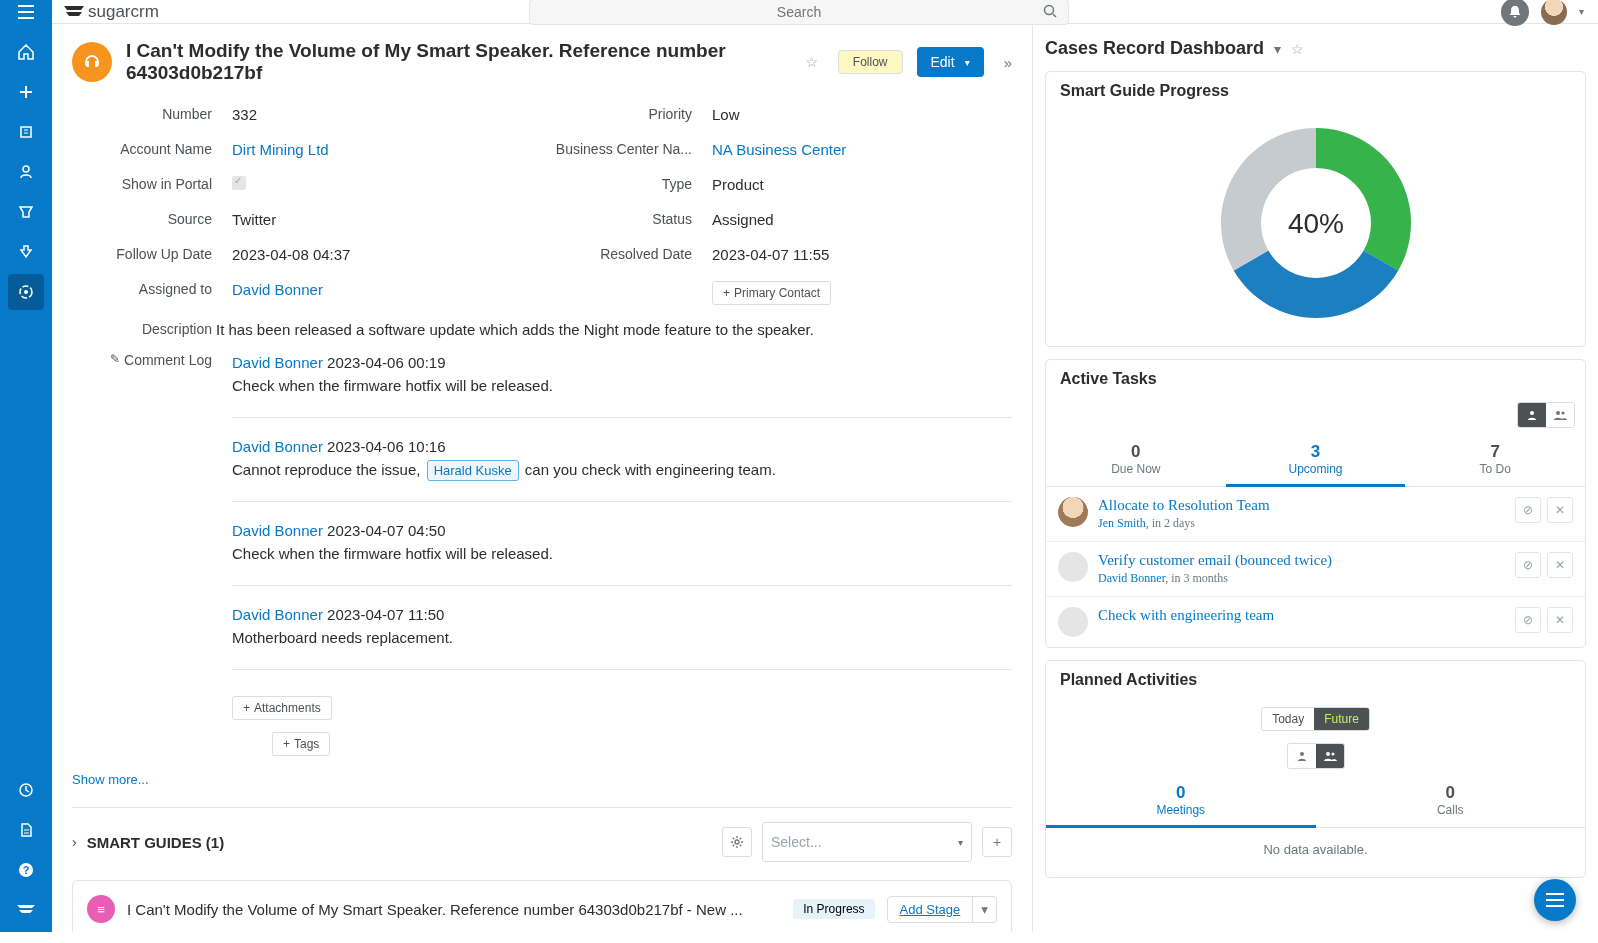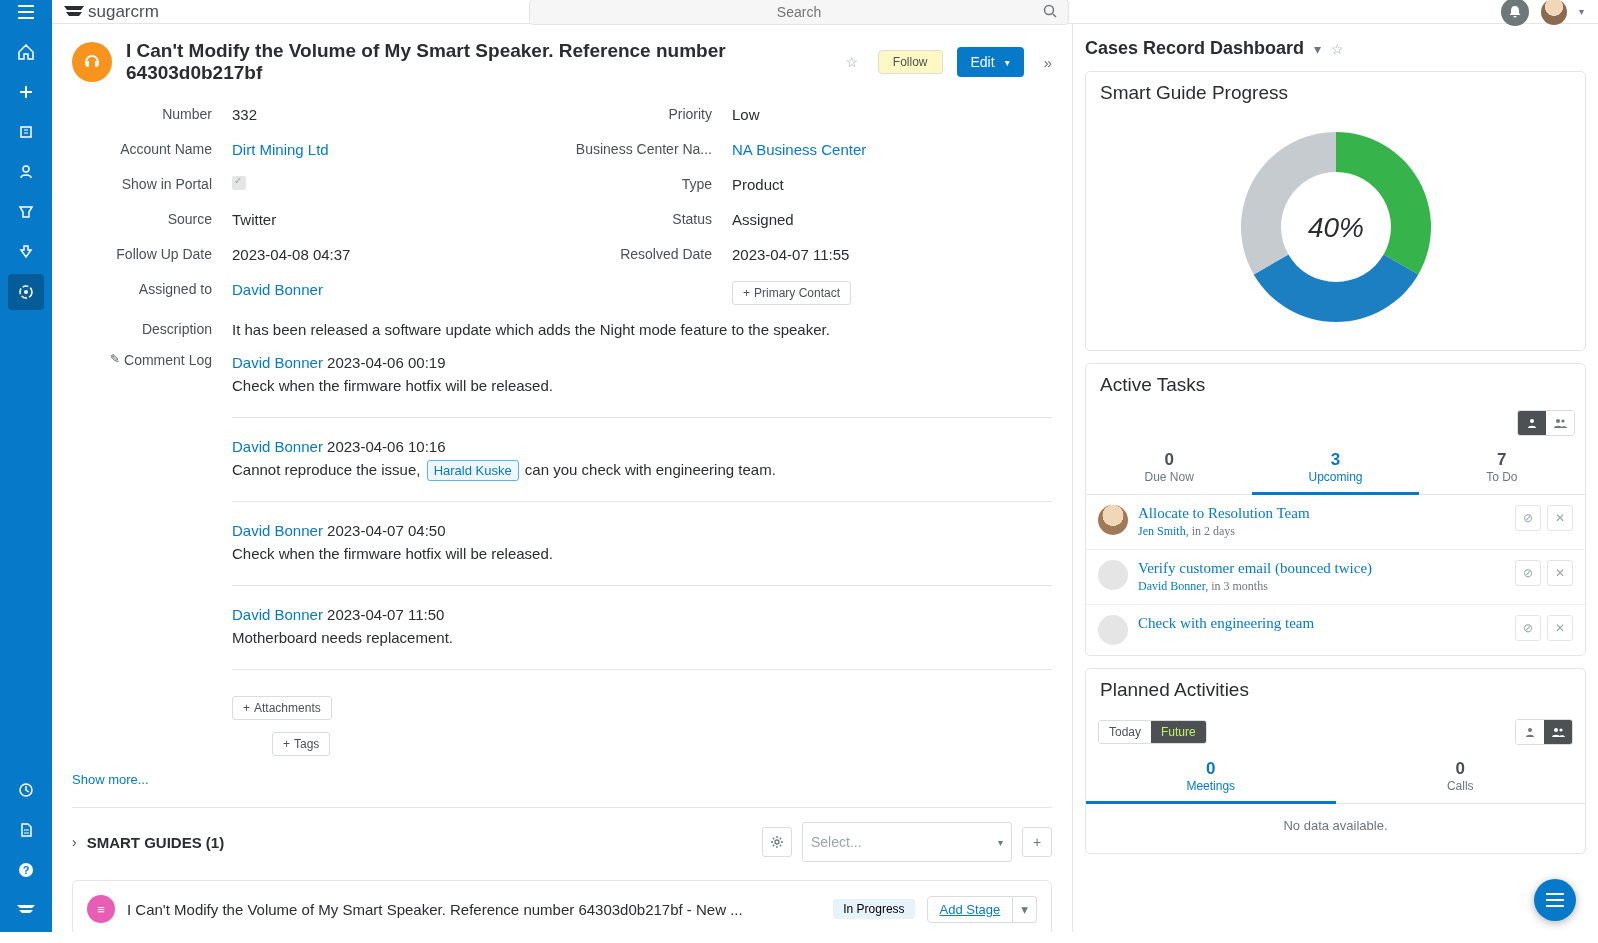--- a/index.html
+++ b/index.html
@@ -30,21 +30,21 @@
 .follow-btn { border: 1px solid #d9dddd; background: #fef9c3; padding: 4px 14px; border-radius: 4px; font-size: 12px; color: #4d5154; cursor: pointer; }
 .edit-btn { background: #0679c8; color: #fff; border: none; padding: 7px 14px; border-radius: 4px; font-size: 14px; font-weight: 500; cursor: pointer; display: flex; align-items: center; gap: 10px; }
 .chev-white { color: #fff; font-size: 10px; }
 .collapse-icon { color: #6f777b; font-size: 15px; cursor: pointer; margin-left: 6px;}
 .fields-grid { display: grid; grid-template-columns: 140px 1fr 140px 1fr; column-gap: 20px; row-gap: 18px; padding: 12px 0 8px 0; font-size: 15px; align-items: start; }
 .fld-label { text-align: right; color: #4d5154; font-size: 14px; white-space: nowrap; overflow: hidden; text-overflow: ellipsis; }
 .fld-value { color: #2b2d2e; }
 .chkbox { width: 14px; height: 14px; background: #e5e5e5; display: inline-block; border-radius: 2px; position: relative; }
 .chkbox::after { content: "✓"; position: absolute; font-size: 10px; color: #9aa5aa; left: 2px; top: -1px;}
 .btn-outline { border: 1px solid #d9dddd; background: #fff; padding: 4px 10px; border-radius: 3px; font-size: 12px; color: #4d5154; cursor: pointer; display: inline-flex; align-items: center; gap: 4px;}
-.description-row { display: grid; grid-template-columns: 140px 1fr; column-gap: 20px; padding: 8px 0 14px 0; font-size: 15px; }
+.description-row { display: grid; grid-template-columns: 140px 1fr; column-gap: 4px; padding: 8px 0 14px 0; font-size: 15px; }
 .comments { display: grid; grid-template-columns: 140px 1fr; column-gap: 20px; }
 .comments-label { text-align: right; color: #4d5154; font-size: 14px; display: flex; justify-content: flex-end; align-items: flex-start; gap: 4px;}
 .pencil-ico { font-size: 12px; }
 .comment-list { }
 .comment-entry { padding: 0 0 20px 0; border-bottom: 1px solid #e5e5e5; margin-bottom: 18px; font-size: 15px; line-height: 1.5; }
 .comment-meta { }
 .mention-pill { display: inline-block; border: 1px solid #60b3e0; color: #0679c8; background: #eef7fd; padding: 0 6px; border-radius: 3px; font-size: 13px; margin: 0 2px;}
 .addl-row { display: grid; grid-template-columns: 140px 1fr; column-gap: 20px; margin-top: 8px; }
 .show-more { color: #0679c8; font-size: 13px; cursor: pointer; margin: 16px 0 20px 0; display: block;}
 .sg-header { display: flex; align-items: center; gap: 10px; border-top: 1px solid #e5e5e5; padding-top: 14px; margin-top: 6px;}
@@ -55,45 +55,45 @@
 .sg-plus { border: 1px solid #d9dddd; width: 30px; height: 30px; display: flex; align-items: center; justify-content: center; border-radius: 3px; color: #6f777b; cursor: pointer;}
 .sg-card { border: 1px solid #e5e5e5; border-radius: 6px; padding: 14px 14px 10px 14px; margin-top: 18px; box-shadow: 0 1px 2px rgba(0,0,0,0.04);}
 .sg-card-head { display: flex; align-items: center; gap: 12px; }
 .sg-card-badge { width: 28px; height: 28px; border-radius: 50%; background: #e85eb5; display: flex; align-items: center; justify-content: center; color: #fff; font-size: 13px; font-weight: bold;}
 .sg-card-title { font-size: 15px; flex: 1; white-space: nowrap; overflow: hidden; text-overflow: ellipsis;}
 .badge-progress { background: #e6f3fb; color: #000000; padding: 3px 10px; border-radius: 3px; font-size: 12px; font-weight: 500;}
 .add-stage-btn { border: 1px solid #d9dddd; color: #0679c8; padding: 5px 12px; border-radius: 4px; font-size: 13px; cursor: pointer; background: #fff;}
 .stage-drop { border: 1px solid #d9dddd; border-left: none; padding: 5px 8px; border-radius: 0 4px 4px 0; color: #6f777b; cursor: pointer; background:#fff;}
 .progbar-row { display: flex; height: 6px; margin-top: 14px; border-radius: 3px; overflow: hidden; }
 .pb-seg { height: 100%; }
-.dashboard { width: 526px; border-left: 1px solid #e5e5e5; padding: 14px 12px; overflow-y: auto; background: #fff;}
+.dashboard { width: 566px; border-left: 1px solid #e5e5e5; padding: 14px 12px; overflow-y: auto; background: #fff;}
 .dash-head { display: flex; align-items: center; gap: 10px; margin-bottom: 12px;}
 .dash-title { font-size: 18px; font-weight: 600; }
 .dashlet { border: 1px solid #e5e5e5; border-radius: 5px; margin-bottom: 12px; background: #fff; }
-.dashlet-head { padding: 10px 14px; font-size: 19px; font-weight: 400; }
-.donut-wrap { display: flex; justify-content: center; padding: 8px 0 18px 0; font-style: italic;}
+.dashlet-head { padding: 10px 14px; font-size: 16px; font-weight: 700; }
+.donut-wrap { display: flex; justify-content: center; padding: 8px 0 18px 0;}
 .task-filter { display: flex; justify-content: flex-end; padding: 4px 10px 8px 10px;}
 .filter-toggle { display: flex; border: 1px solid #d9dddd; border-radius: 3px; overflow: hidden;}
 .ft-btn { width: 28px; height: 24px; display: flex; align-items: center; justify-content: center; font-size: 12px; color: #6f777b; cursor: pointer; background: #fff;}
 .ft-btn.active { background: #4d5154; color: #fff;}
 .task-tabs { display: flex; border-bottom: 1px solid #e5e5e5;}
 .tt { flex: 1; text-align: center; padding: 6px 0 8px 0; cursor: pointer;}
 .tt-num { font-size: 17px; font-weight: 600; color: #4d5154; }
 .tt-lbl { font-size: 12px; color: #6f777b;}
 .tt.active .tt-num, .tt.active .tt-lbl { color: #0679c8; }
 .tt.active { border-bottom: 3px solid #0679c8; margin-bottom: -1px;}
 .task-row { display: flex; align-items: flex-start; padding: 10px 12px; border-bottom: 1px solid #f0f0f0; gap: 10px;}
 .task-avatar { width: 30px; height: 30px; border-radius: 50%; background: #e5e5e5; flex-shrink: 0;}
 .task-body { flex: 1; font-size: 14px; font-family: Liberation Serif, serif;}
 .task-title { color: #0679c8; cursor: pointer; font-size: 15px; display: block; margin-bottom: 2px;}
 .task-meta { font-size: 12px; color: #6f777b;}
 .task-assignee { color: #0679c8;}
 .task-actions { display: flex; gap: 6px;}
 .t-act { width: 26px; height: 26px; border: 1px solid #e5e5e5; border-radius: 3px; display: flex; align-items: center; justify-content: center; color: #9aa5aa; font-size: 12px; cursor: pointer;}
-.pa-toggle-row { display: flex; align-items: center; padding: 8px 12px; gap: 6px;}
+.pa-toggle-row { display: flex; align-items: center; padding: 8px 12px; gap: 6px; flex-direction: column;}
 .pa-toggle { display: flex; border: 1px solid #d9dddd; border-radius: 3px; overflow: hidden;}
 .pa-t-btn { padding: 4px 10px; font-size: 12px; cursor: pointer; background: #fff; color: #4d5154;}
 .pa-t-btn.active { background: #4d5154; color: #bef264;}
 .pa-spacer { flex: 1;}
 .nodata { text-align: center; color: #6f777b; font-size: 13px; padding: 14px 0 20px 0;}
 .fab { position: fixed; bottom: 22px; right: 22px; width: 42px; height: 42px; border-radius: 50%; background: #0679c8; color: #fff; display: flex; align-items: center; justify-content: center; font-size: 18px; cursor: pointer; box-shadow: 0 2px 8px rgba(0,0,0,0.3);}
 svg { display: block; }
 </style>
 </head>
 <body>

